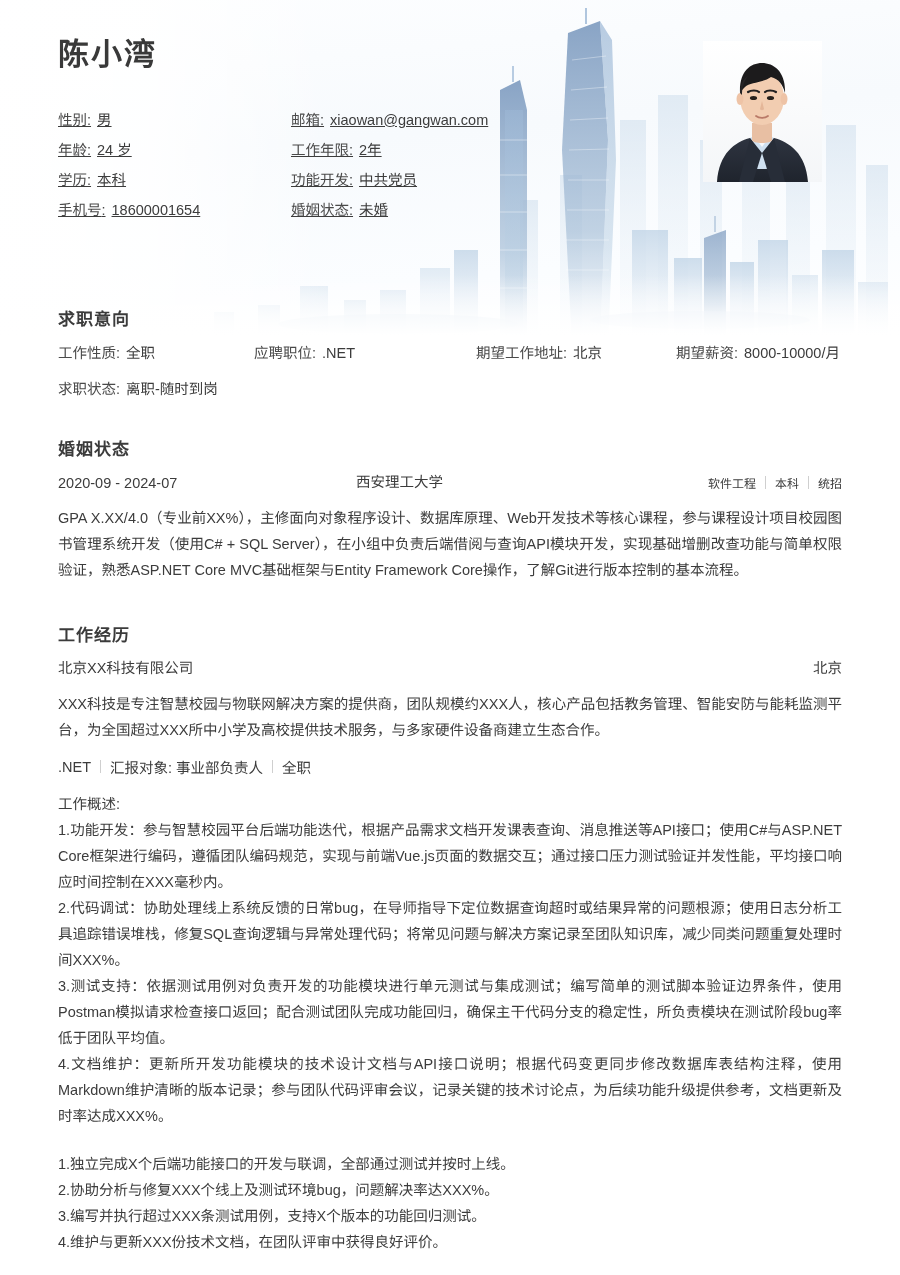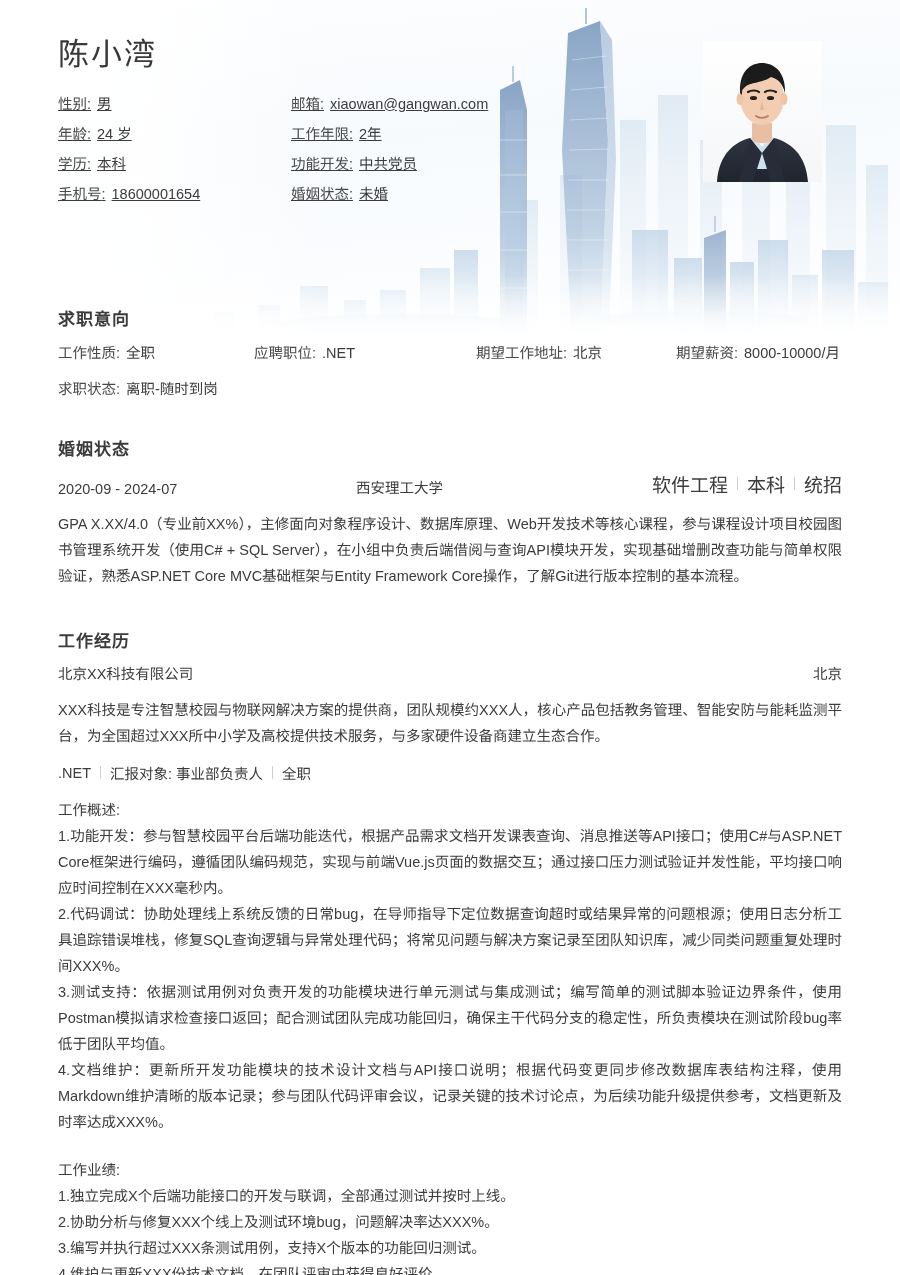--- a/index.html
+++ b/index.html
@@ -27,22 +27,22 @@
   .banner .fadeleft {
     position:absolute; left:0; top:0; width:330px; height:345px;
     background:linear-gradient(to right,rgba(255,255,255,0.97) 0%,rgba(255,255,255,0.88) 45%,rgba(255,255,255,0) 100%);
   }
 
   .content { position:relative; z-index:2; padding:0 58px; }
 
   
   .top { position:relative; padding-top:36px; height:305px; }
   .name {
-    font-size:31px; font-weight:normal; color:#393939; letter-spacing:2px;
-    line-height:1.2; margin-bottom:14px;
+    font-size:31px; font-weight:bold; color:#393939; letter-spacing:2px;
+    line-height:1.2; margin-bottom:30px;
   }
   .info-grid { display:block; }
   .info-row { display:flex; height:30px; align-items:center; }
   .info-cell { display:flex; align-items:baseline;text-decoration:underline; }
   .info-cell.c1 { width:233px; }
   .kv-label { font-size:14.5px; color:#4a4a4a; white-space:nowrap; }
   .kv-colon { font-size:14.5px; color:#4a4a4a; padding-right:6px; }
   .kv-value { font-size:14.5px; color:#3c3c3c; white-space:nowrap; }
 
   .photo {
@@ -71,21 +71,21 @@
   .block { margin-top:0; }
   .entry-head {
     display:flex; align-items:flex-end; font-size:14.5px; color:#3c3c3c;
     margin-top:10px; margin-bottom:14px;
   }
   .eh-left   { width:298px; white-space:nowrap; }
   .eh-center { flex:1; text-align:left; }
   .eh-right  { text-align:right; white-space:nowrap; }
 
   .tags { display:inline-flex; align-items:center; }
-  .tags .tag { padding:0 9px; font-size:19px; color:#3c3c3c; white-space:nowrap; }
+  .tags .tag { padding:0 9px; font-size:12px; color:#3c3c3c; white-space:nowrap; }
   .tags .tag:last-child { padding-right:0; }
   .tags .sep { width:1px; height:13px; background:#cfcfcf; display:inline-block; }
 
   .meta-line { display:inline-flex; align-items:center; margin-bottom:14px; }
   .meta-line .tag { padding:0 9px; font-size:14.5px; color:#3c3c3c; white-space:nowrap; }
   .meta-line .tag:first-child { padding-left:0; }
   .meta-line .sep { width:1px; height:13px; background:#cfcfcf; display:inline-block; }
 
   .para {
     font-size:14.5px; line-height:26px; color:#3c3c3c;
@@ -353,21 +353,20 @@
         <span class="tag">汇报对象: 事业部负责人</span>
         <span class="sep"></span>
         <span class="tag">全职</span>
       </div>
       <div class="para">工作概述:</div>
       <div class="para">1.功能开发：参与智慧校园平台后端功能迭代，根据产品需求文档开发课表查询、消息推送等API接口；使用C#与ASP.NET Core框架进行编码，遵循团队编码规范，实现与前端Vue.js页面的数据交互；通过接口压力测试验证并发性能，平均接口响应时间控制在XXX毫秒内。
 2.代码调试：协助处理线上系统反馈的日常bug，在导师指导下定位数据查询超时或结果异常的问题根源；使用日志分析工具追踪错误堆栈，修复SQL查询逻辑与异常处理代码；将常见问题与解决方案记录至团队知识库，减少同类问题重复处理时间XXX%。
 3.测试支持：依据测试用例对负责开发的功能模块进行单元测试与集成测试；编写简单的测试脚本验证边界条件，使用Postman模拟请求检查接口返回；配合测试团队完成功能回归，确保主干代码分支的稳定性，所负责模块在测试阶段bug率低于团队平均值。
 4.文档维护：更新所开发功能模块的技术设计文档与API接口说明；根据代码变更同步修改数据库表结构注释，使用Markdown维护清晰的版本记录；参与团队代码评审会议，记录关键的技术讨论点，为后续功能升级提供参考，文档更新及时率达成XXX%。</div>
       <div class="gap"></div>
-      <div class="para">工作业绩:</div>
       <div class="para">1.独立完成X个后端功能接口的开发与联调，全部通过测试并按时上线。
 2.协助分析与修复XXX个线上及测试环境bug，问题解决率达XXX%。
 3.编写并执行超过XXX条测试用例，支持X个版本的功能回归测试。
 4.维护与更新XXX份技术文档，在团队评审中获得良好评价。</div>
       
       
     </div>
 
   </div>
 </div>

